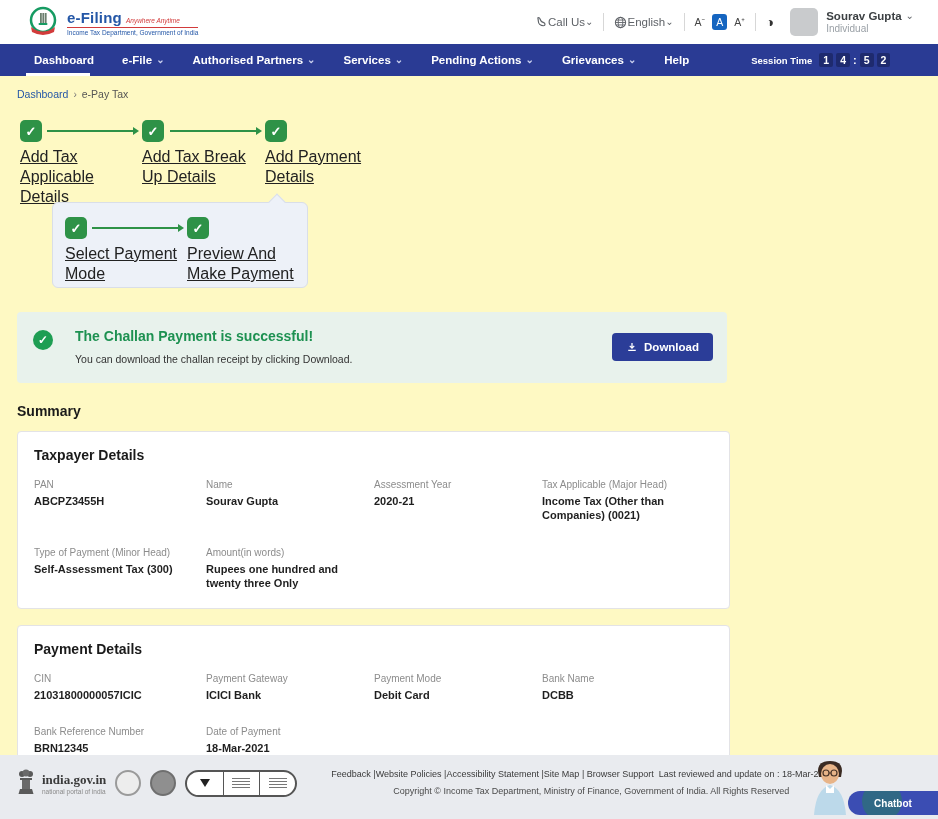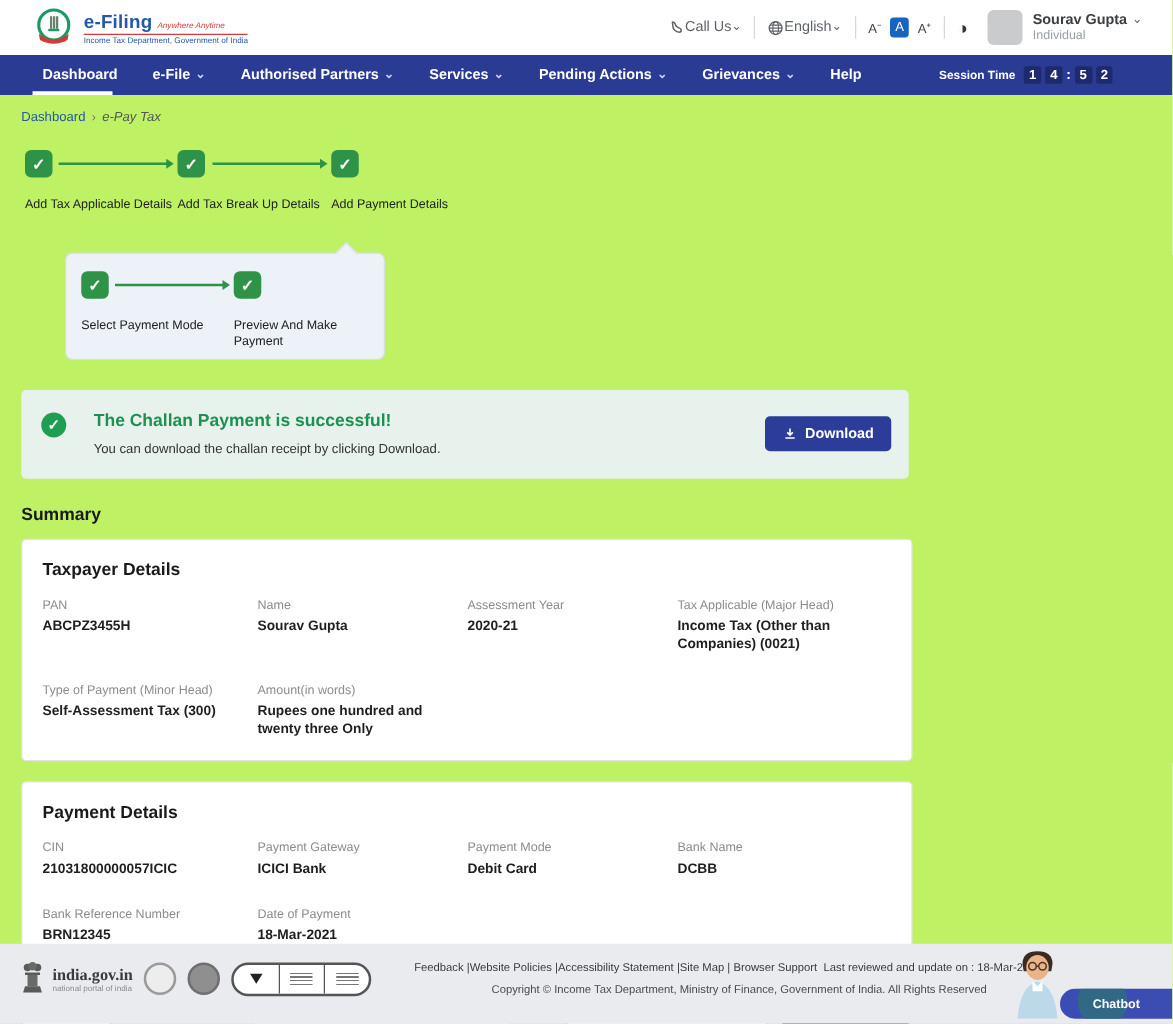--- a/index.html
+++ b/index.html
@@ -1,17 +1,17 @@
 <!DOCTYPE html>
 <html><head>
 <meta charset="utf-8">
 <style>
   * { box-sizing: border-box; margin: 0; padding: 0; }
   body { font-family: "Liberation Sans", sans-serif; background: #ffffff; }
-  .page { width: 938px; height: 819px; position: relative; background: #bef264; overflow: hidden; }
+  .page { width: 938px; height: 819px; position: relative; background: #fef9c3; overflow: hidden; }
 
   
   .topbar { height: 44px; background: #ffffff; display: flex; align-items: center; padding: 0 24px 0 26px; }
   .logo-wrap { display: flex; align-items: center; gap: 7px; }
   .logo-text-block { display: flex; flex-direction: column; }
   .logo-row1 { display: flex; align-items: baseline; gap: 4px; border-bottom: 1px solid #d23b3b; padding-bottom: 1px; }
   .logo-title { color: #2457a7; font-size: 15px; font-weight: bold; letter-spacing: .2px; }
   .logo-tagline { color: #d23b3b; font-size: 6.5px; font-style: italic; }
   .logo-sub { color: #2457a7; font-size: 6.5px; margin-top: 1px; }
   .topbar-right { margin-left: auto; display: flex; align-items: center; gap: 10px; color: #5f6368; font-size: 11.5px; }
@@ -35,27 +35,27 @@
   .session { margin-left: 48px; display: flex; align-items: center; gap: 3px; color: #ffffff; }
   .session-label { font-size: 9.5px; font-weight: bold; margin-right: 4px; }
   .digit { background: #1e2a6e; color: #fff; font-size: 10.5px; font-weight: bold; padding: 1px 4px; border-radius: 2px; }
   .colon { font-size: 11px; font-weight: bold; }
 
   
   .main { padding: 12px 0 0 17px; width: 730px; }
   .breadcrumb { font-size: 10.5px; display: flex; gap: 5px; align-items: center; }
   .bc-link { color: #2457a7; cursor: pointer; }
   .bc-sep { color: #777; font-size: 10px; }
-  .bc-current { color: #555; font-style: italic; }
+  .bc-current { color: #555; }
 
   .stepper { position: relative; height: 66px; margin: 20px 0 0 3px; width: 400px; }
   .step { position: absolute; top: 0; width: 118px; }
   .s1 { left: 0; } .s2 { left: 122px; } .s3 { left: 245px; }
   .check-box { width: 22px; height: 22px; background: #2e9247; border-radius: 5px; color: #fff; font-size: 13px; font-weight: bold; display: flex; align-items: center; justify-content: center; }
-  .step-label { font-size: 10px; color: #222; margin-top: 16px; line-height: 1.25; }
+  .step-label { font-size: 16px; color: #222; margin-top: 5px; line-height: 1.25; text-decoration: underline; }
   .connector { position: absolute; top: 10px; height: 2px; background: #2e9247; }
   .connector::after { content: ""; position: absolute; right: -2px; top: -3px; border-left: 6px solid #2e9247; border-top: 4px solid transparent; border-bottom: 4px solid transparent; }
   .c1 { left: 27px; width: 90px; } .c2 { left: 150px; width: 90px; }
 
   .substep-panel { position: relative; margin: 16px 0 0 35px; width: 256px; background: #edf1f8; border: 1px solid #d9dee8; border-radius: 6px; padding: 14px 12px 12px; }
   .substep-panel .caret { position: absolute; top: -7px; left: 218px; width: 12px; height: 12px; background: #edf1f8; border-left: 1px solid #d9dee8; border-top: 1px solid #d9dee8; transform: rotate(45deg); }
   .substeps { position: relative; height: 58px; }
   .substep { position: absolute; top: 0; width: 118px; }
   .ss1 { left: 0; } .ss2 { left: 122px; }
   .sc1 { left: 27px; width: 90px; }

